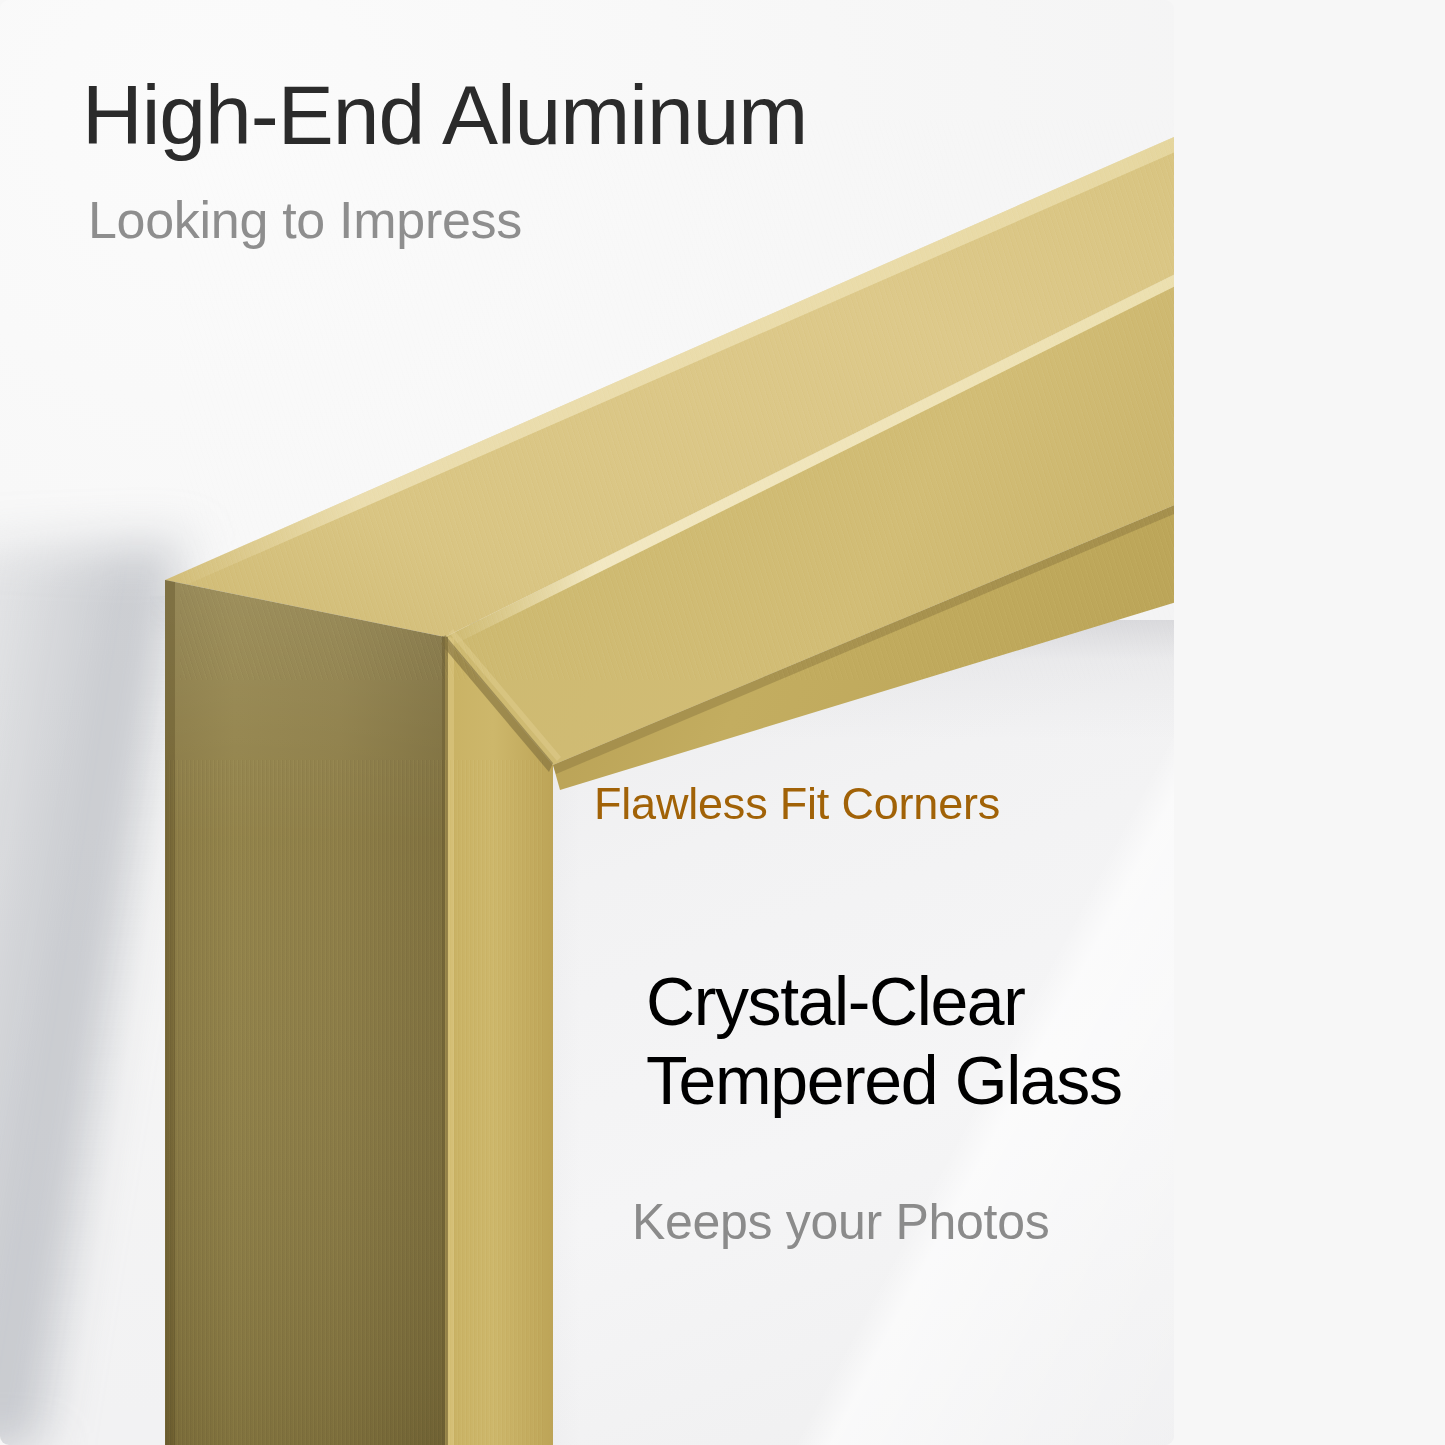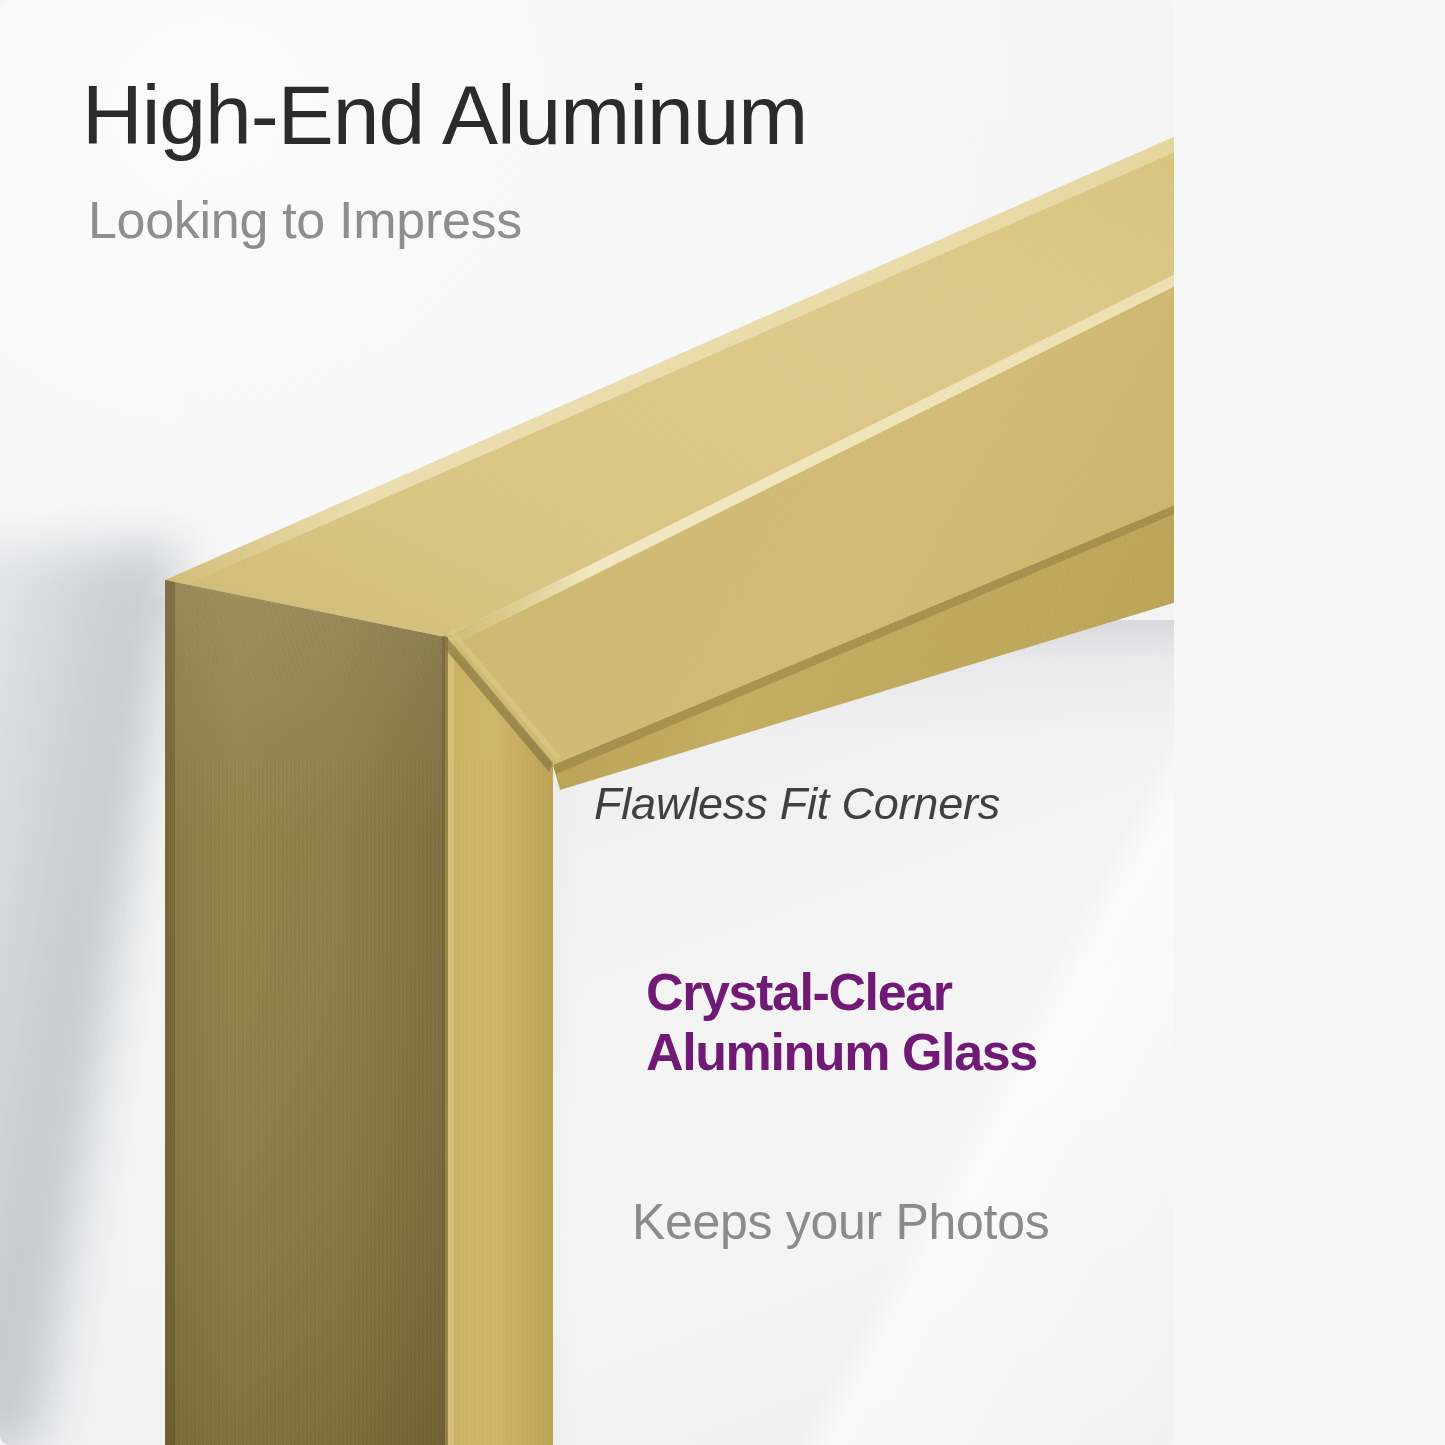--- a/index.html
+++ b/index.html
@@ -86,27 +86,26 @@
     color:#2b2b2b;line-height:1.04;
   }
   #subhead{
     left:88px;top:192px;
     font-size:52px;font-weight:300;letter-spacing:-.3px;
     color:#8e8e8e;line-height:1.1;
   }
   #corners-label{
     left:594px;top:778px;
     font-size:45px;font-weight:300;letter-spacing:-.2px;
-    color:#404040;
-    font-style:italic;
+    color:#a16207;
   }
   #glass-title{
     left:646px;top:962px;
-    font-size:52px;font-weight:700;letter-spacing:-1.4px;
-    color:#701a75;line-height:1.16;
+    font-size:68px;font-weight:400;letter-spacing:-1.4px;
+    color:#000000;line-height:1.16;
   }
   #glass-sub{
     left:632px;top:1192px;
     font-size:50px;font-weight:300;letter-spacing:-.3px;
     color:#8b8b8b;line-height:1.2;
   }
 </style>
 </head>
 <body>
 
@@ -207,17 +206,17 @@
 
   <div class="brush-v"></div>
   <div class="brush-top"></div>
 
   <div class="txt" id="headline">High-End Aluminum</div>
 
   <div class="txt" id="subhead">Looking to Impress</div>
 
   <div class="txt" id="corners-label">Flawless Fit Corners</div>
 
-  <div class="txt" id="glass-title"><span>Crystal-Clear</span><br><span>Aluminum Glass</span></div>
+  <div class="txt" id="glass-title"><span>Crystal-Clear</span><br><span>Tempered Glass</span></div>
 
   <div class="txt" id="glass-sub"><span>Keeps your Photos</span><br></div>
 
 </div>
 
 </body></html>

